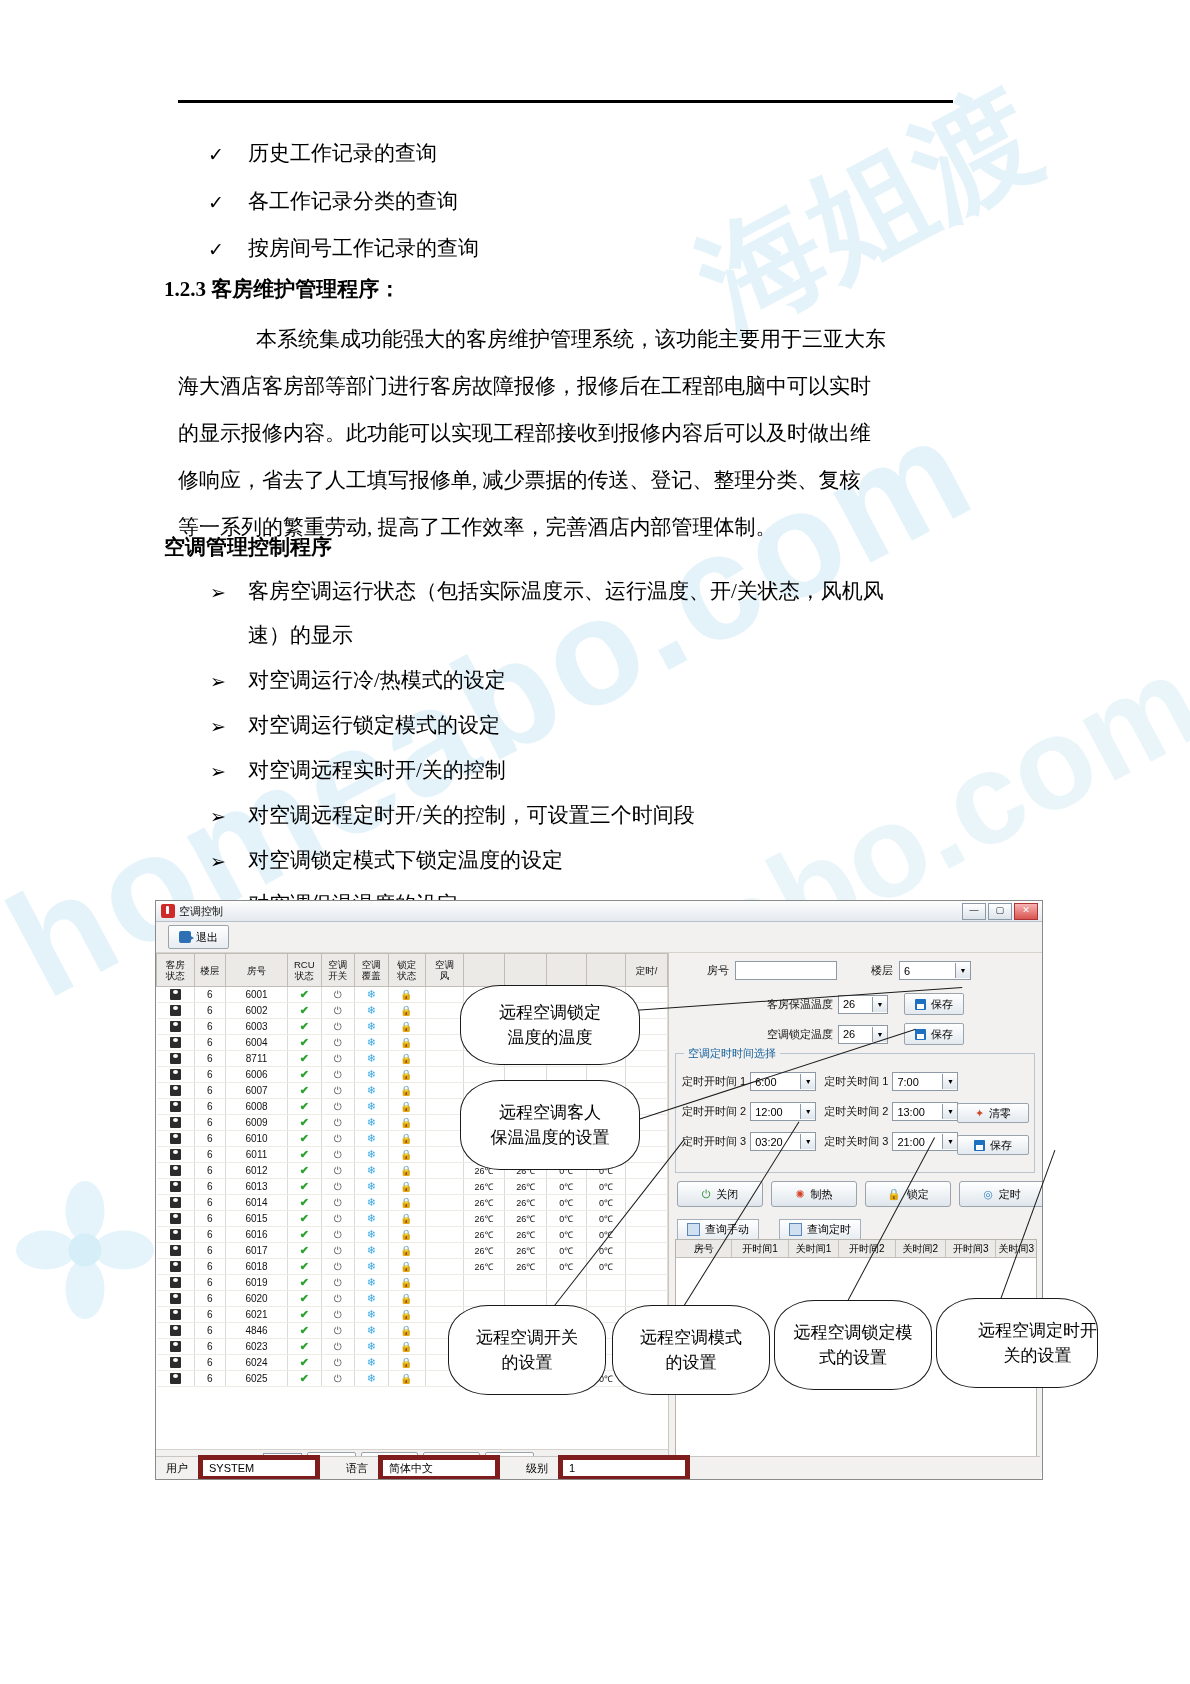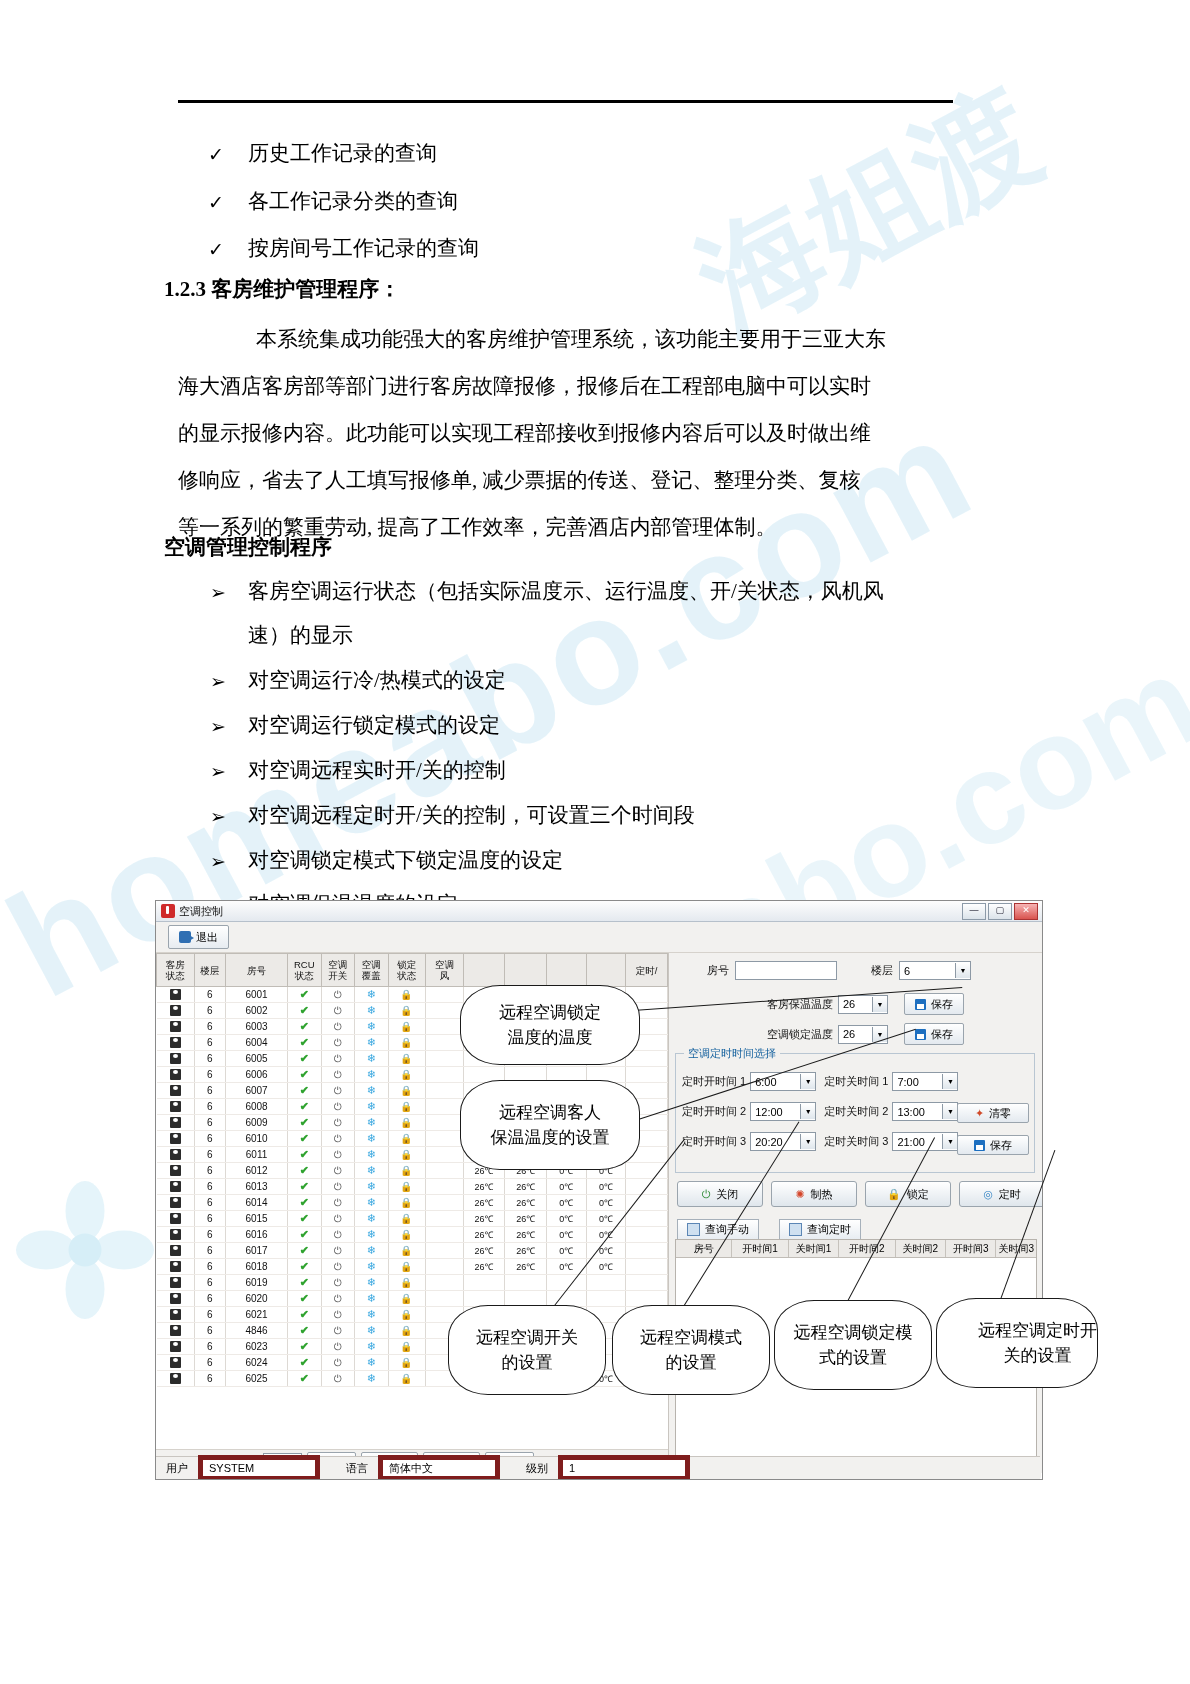--- a/index.html
+++ b/index.html
@@ -494,21 +494,21 @@
               <td></td>
               <td class="tempcell"></td>
               <td class="tempcell"></td>
               <td class="tempcell"></td>
               <td class="tempcell"></td>
               <td></td>
             </tr>
             <tr>
               <td><span class="person"></span></td>
               <td>6</td>
-              <td>6005</td>
+              <td>8711</td>
               <td><span class="chk">✔</span></td>
               <td><span class="pw">⏻</span></td>
               <td><span class="snow">❄</span></td>
               <td><span class="lock">🔒</span></td>
               <td></td>
               <td class="tempcell"></td>
               <td class="tempcell"></td>
               <td class="tempcell"></td>
               <td class="tempcell"></td>
               <td></td>
@@ -902,21 +902,21 @@
           <span class="lbl" style="margin-left:8px;">定时关时间 2</span>
           <span class="combo" style="width:60px;margin-left:4px;align-items:center;">
             <span>13:00</span>
             <span class="arrow">▼</span>
           </span>
         </div>
 
         <div class="row" style="left:6px;top:78px;">
           <span class="lbl">定时开时间 3</span>
           <span class="combo" style="width:60px;margin-left:4px;">
-            <span>20:20</span>
+            <span>03:20</span>
             <span class="arrow">▼</span>
           </span>
           <span class="lbl" style="margin-left:8px;">定时关时间 3</span>
           <span class="combo" style="width:60px;margin-left:4px;">
             <span>21:00</span>
             <span class="arrow">▼</span>
           </span>
         </div>
       </div>
 

